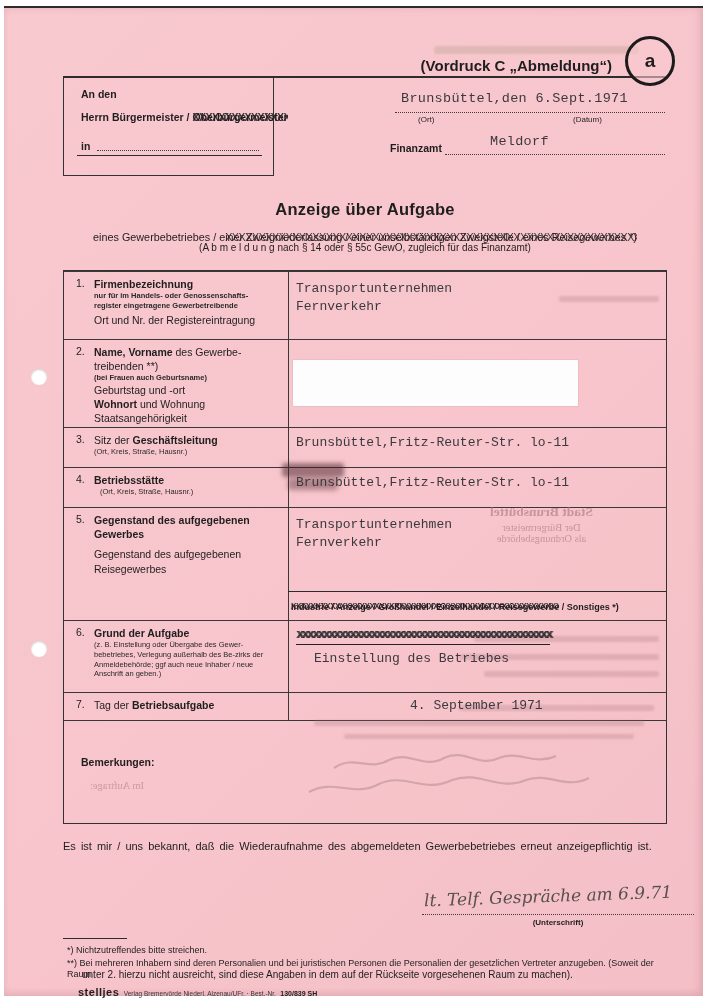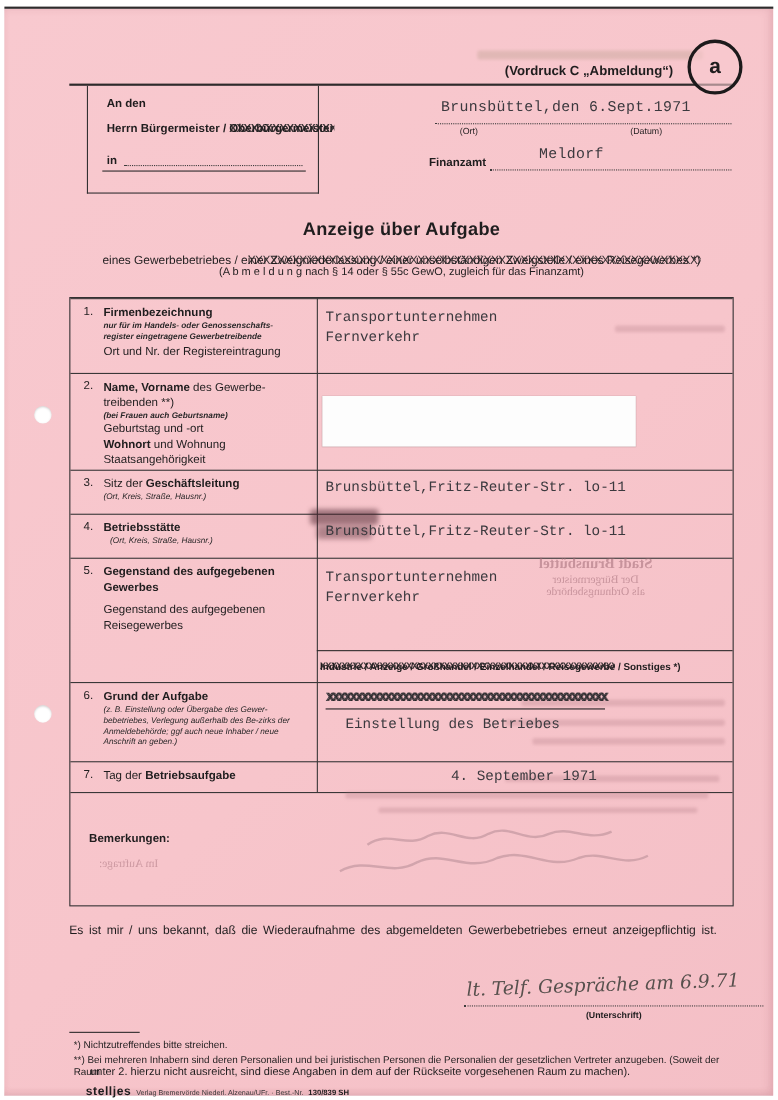--- a/index.html
+++ b/index.html
@@ -6,21 +6,21 @@
   body{width:707px;height:1000px;position:relative;overflow:hidden;
        font-family:"Liberation Sans",sans-serif;}
   .page{position:absolute;left:4px;top:6px;width:699px;height:988px;
         background:linear-gradient(135deg,#f8c9cf 0%,#f7c5cb 55%,#f4bfc6 100%);
         border-top:2px solid #2e2b2c;
         box-shadow:inset -4px 0 8px rgba(120,40,55,.10), inset 0 -3px 6px rgba(120,40,55,.08);}
   .abs{position:absolute;}
   .p{font-family:"Liberation Sans",sans-serif;color:#1f1d1e;}
   .t{font-family:"Liberation Mono",monospace;color:#3b393e;}
   .b{font-weight:bold;}
-  .small{font-size:7.5px;line-height:1.3;color:#2a2829;font-style:italic;}
+  .small{font-size:7.5px;line-height:1.3;color:#2a2829;}
   .lbl{font-size:10.5px;line-height:1.35;}
   .dotted{border-bottom:1.5px dotted #3e3c3d;}
   .rule{background:#2e2b2c;}
   
   .struck{position:relative;display:inline-block;white-space:nowrap;vertical-align:baseline;}
   .struck .xover{position:absolute;left:0;top:0;width:100%;overflow:hidden;
                  white-space:nowrap;letter-spacing:-.5px;color:#232122;opacity:.88;}
   
   .table{border:1.6px solid #343132;}
   .row{position:absolute;left:0;right:0;border-top:1.2px solid #3a3738;}
@@ -37,30 +37,30 @@
   .hole{position:absolute;width:16px;height:16px;border-radius:50%;background:#fff;
         box-shadow:inset 0 1px 2px rgba(0,0,0,.18);}
   .redact{position:absolute;background:#fdfdfd;box-shadow:0 0 1px rgba(0,0,0,.25);}
   .hand{font-family:"DejaVu Serif",serif;font-style:italic;color:#57504d;}
 </style>
 </head>
 <body>
 
 <div class="page">
 
-  <div class="abs p b" style="top:49px;right:91px;font-size:12px;">(Vordruck C „Abmeldung“)</div>
+  <div class="abs p b" style="top:49px;right:91px;font-size:15px;">(Vordruck C „Abmeldung“)</div>
 
   <div class="abs" style="left:621px;top:28px;width:44px;height:44px;border:3.2px solid #1c1a1b;border-radius:50%;
        display:flex;align-items:center;justify-content:center;background:rgba(248,201,207,.6);z-index:3;">
     <span class="p b" style="font-size:19px;">a</span>
   </div>
 
   <div class="abs rule" style="left:59px;top:68px;width:604px;height:1.8px;"></div>
 
-  <div class="abs" style="left:59px;top:69.5px;width:209px;height:97px;border:1.6px solid #343132;border-top:none;margin-left:16px;">
+  <div class="abs" style="left:59px;top:69.5px;width:209px;height:97px;border:1.6px solid #343132;border-top:none;">
     <div class="p b lbl abs" style="left:17px;top:9px;">An den</div>
     <div class="abs" style="left:17px;top:29px;white-space:nowrap;">
       <span class="p b lbl">Herrn Bürgermeister / </span><span class="struck p b lbl"><span>Oberbürgermeister</span><span class="xover p b">XXXXXXXXXXXXXXXXXXXXXXXXXXXXXXXXXXXXXXXXXXXXXXXXXXXXXXXXXXXXXXXXXXXXXXXXXXXXXXXXXXXXXXXXXXXXXXXXXX</span></span>
     </div>
     <div class="p b lbl abs" style="left:17px;top:61px;">in</div>
     <div class="abs dotted" style="left:33px;top:61px;width:162px;height:11px;"></div>
     <div class="abs rule" style="left:13px;top:77px;width:185px;height:1.6px;"></div>
   </div>
 
   <div class="abs t" style="left:397px;top:83px;font-size:13.5px;letter-spacing:.3px;">Brunsbüttel,den 6.Sept.1971</div>

